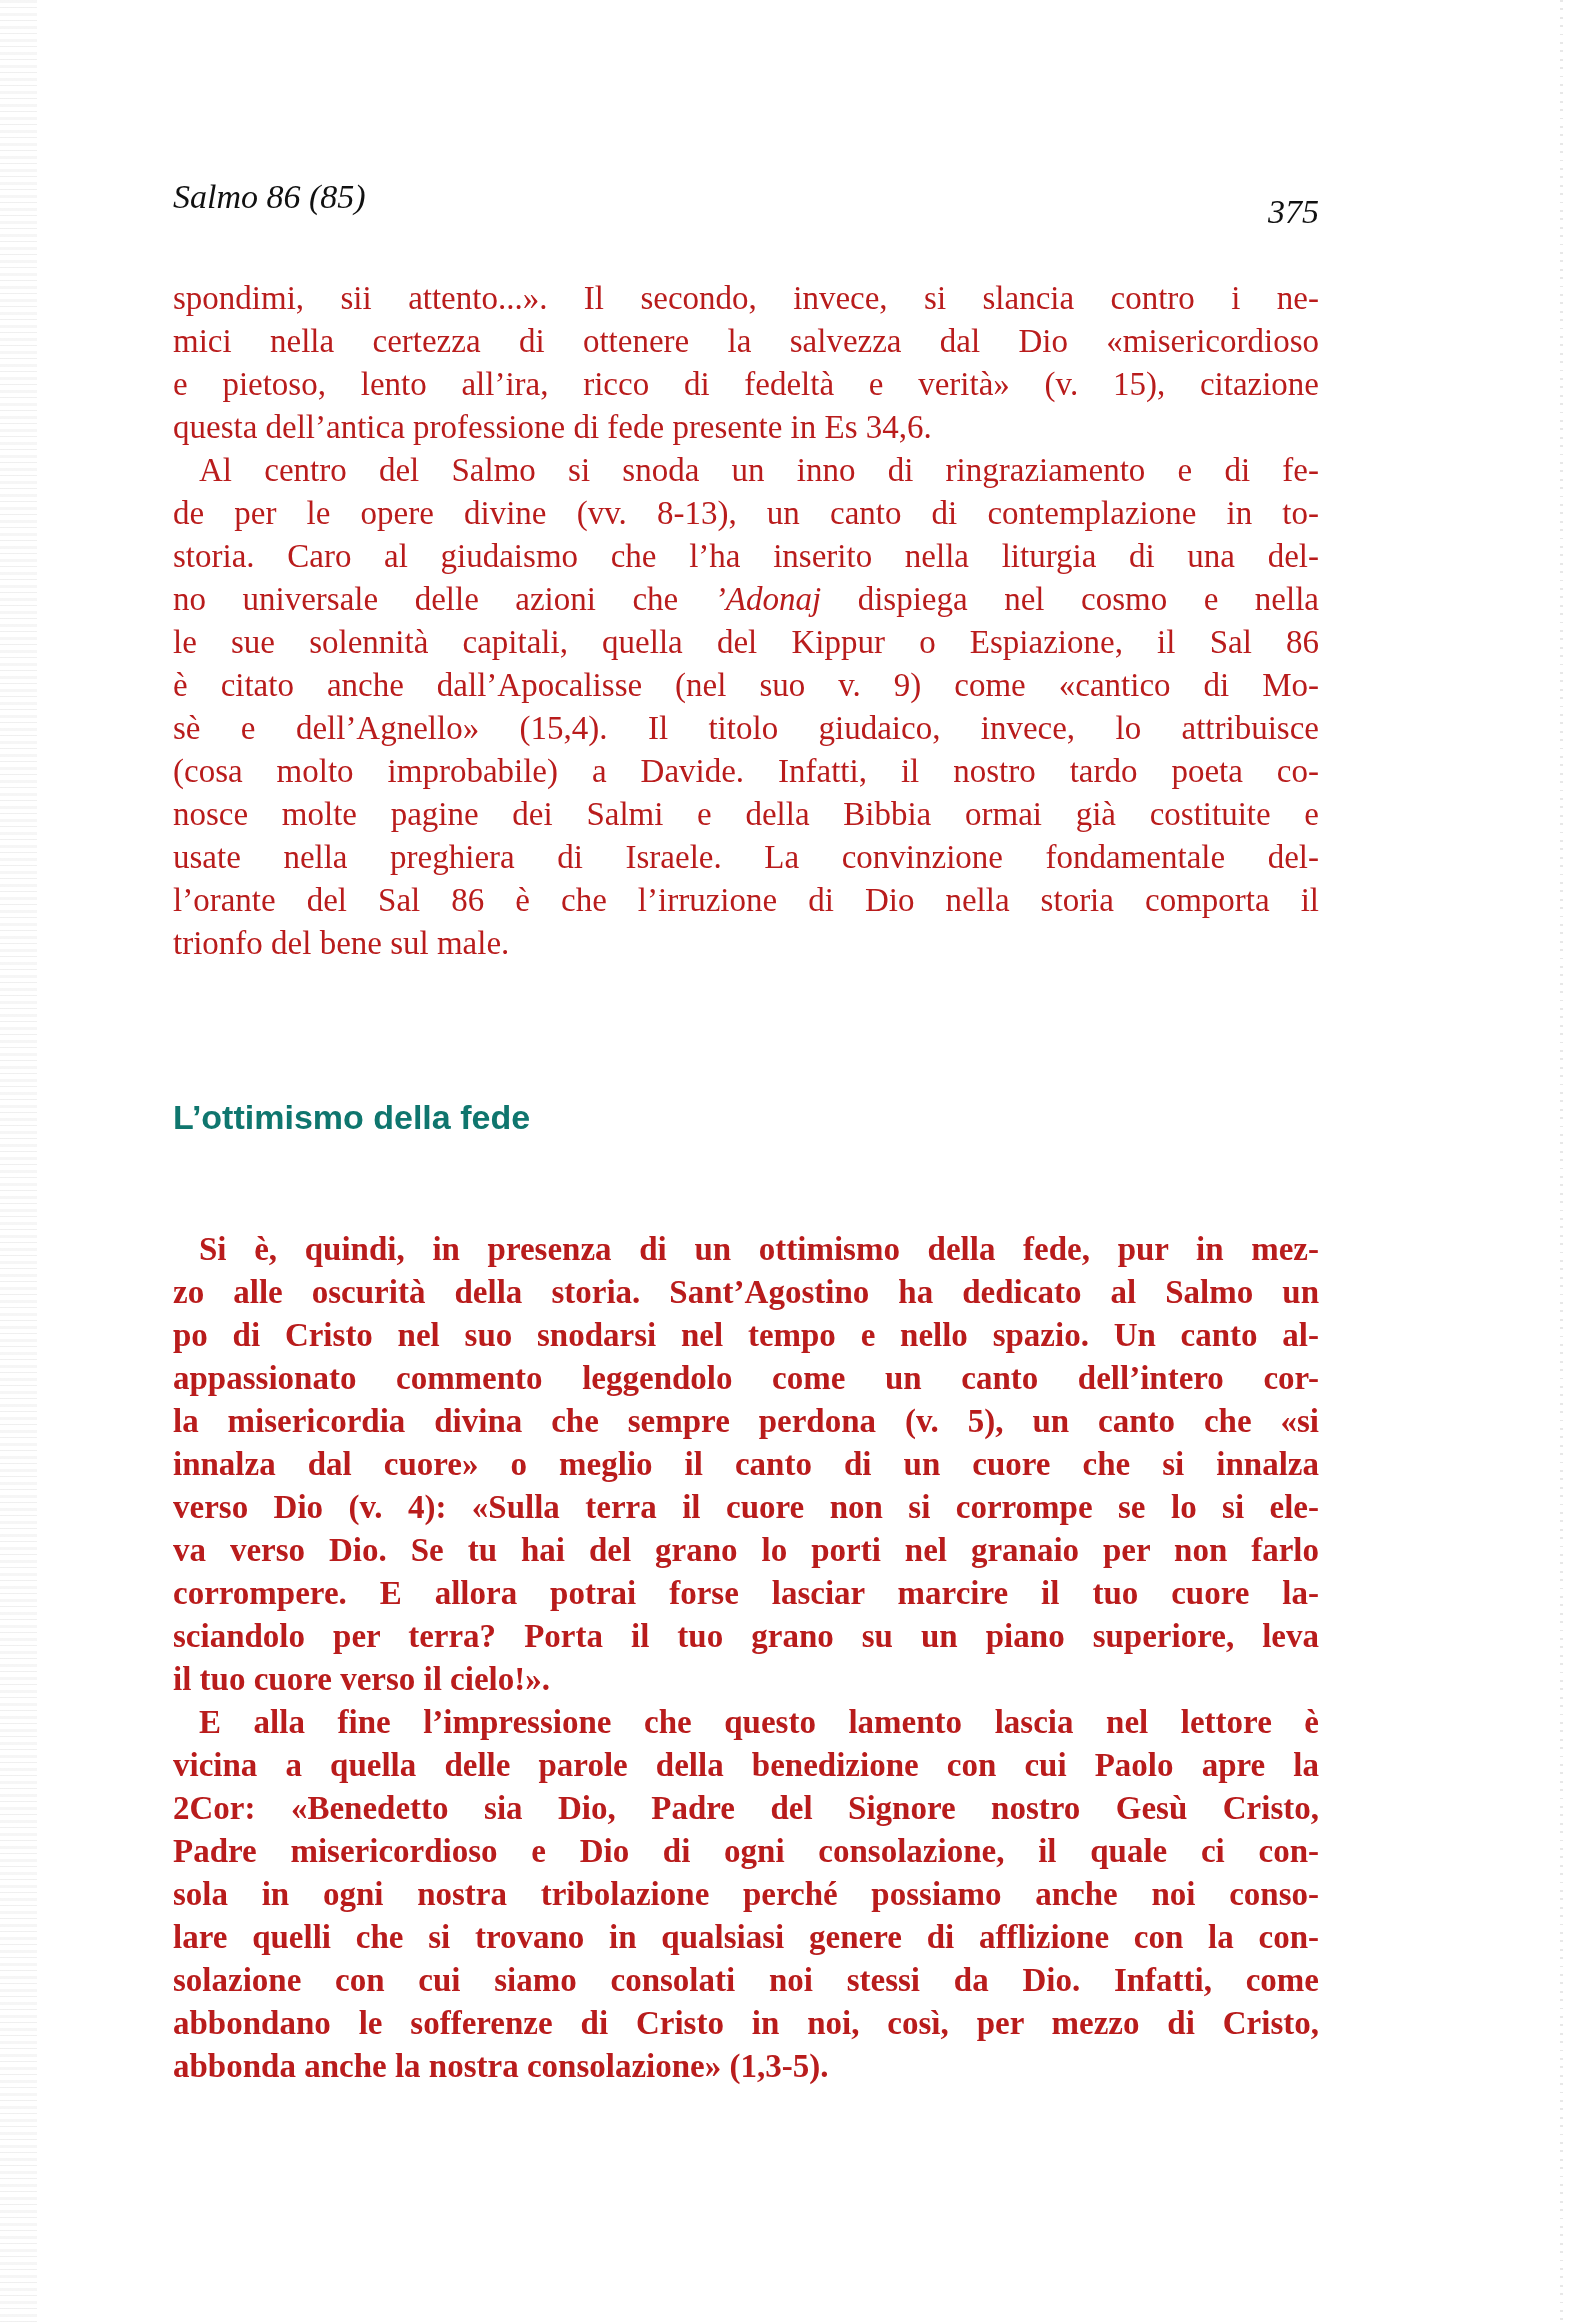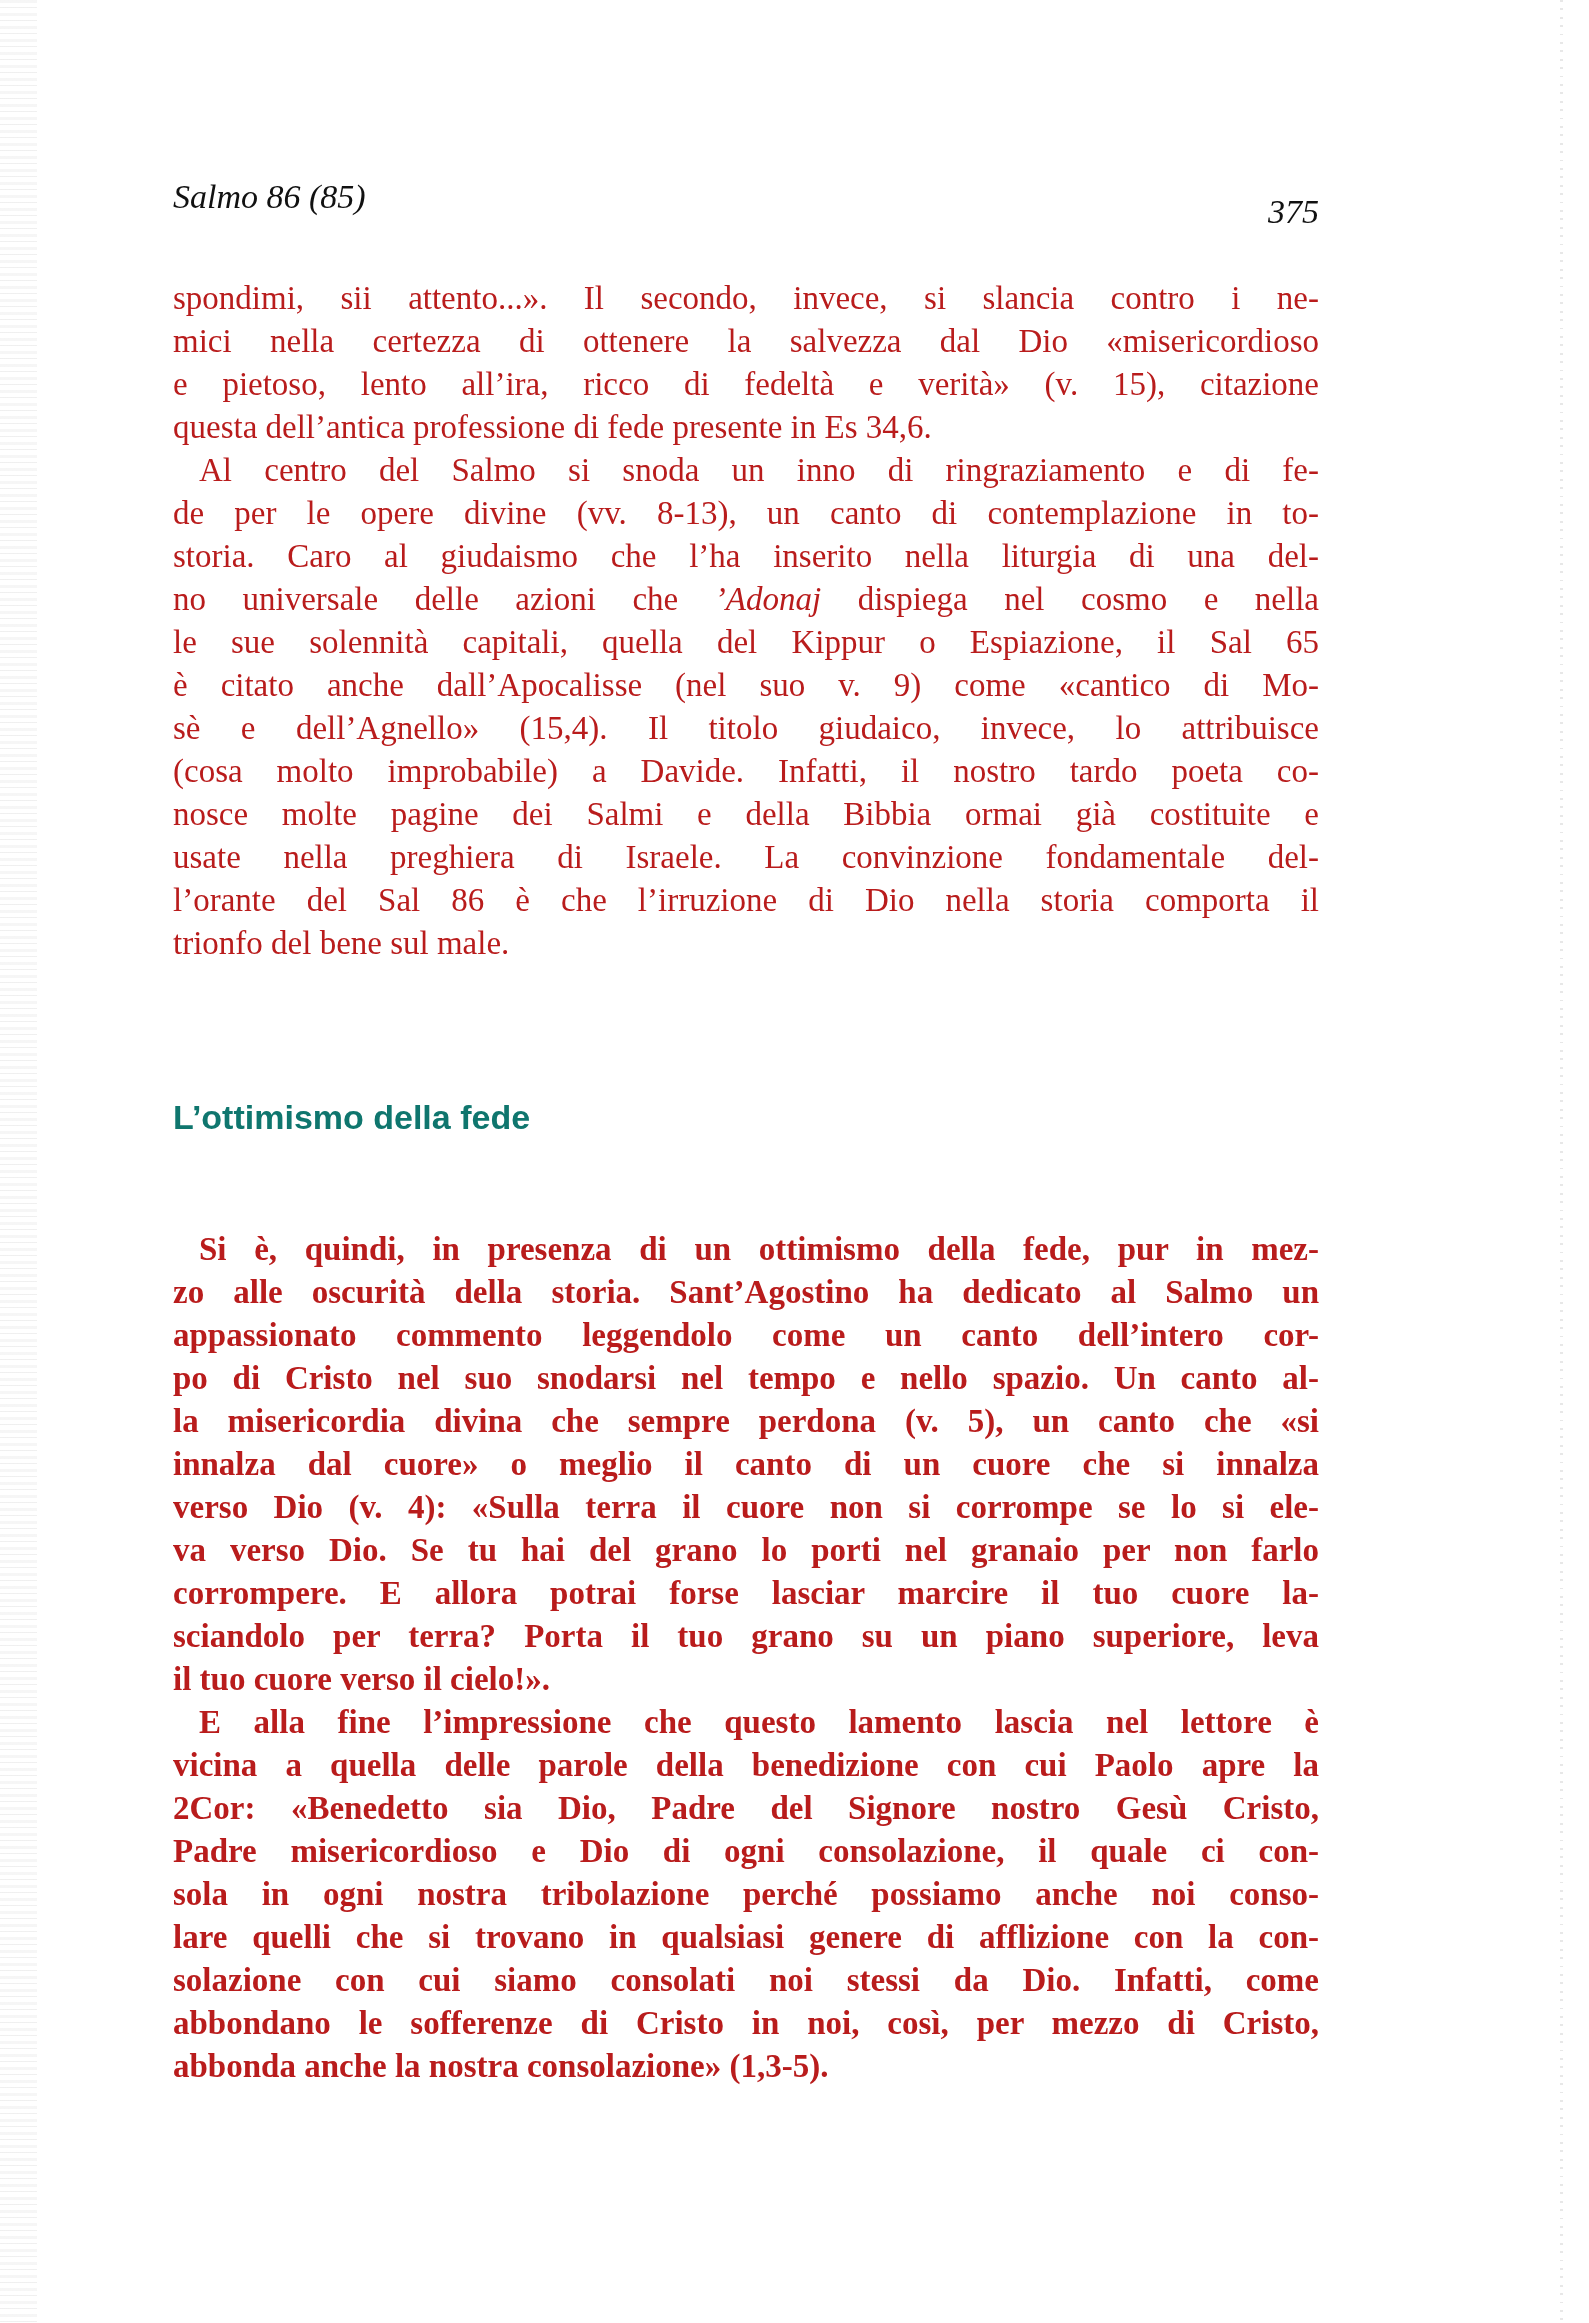--- a/index.html
+++ b/index.html
@@ -51,37 +51,37 @@
 
   <div class="text-block" style="top:277px;">
     <span class="line">spondimi, sii attento...». Il secondo, invece, si slancia contro i ne-</span>
     <span class="line">mici nella certezza di ottenere la salvezza dal Dio «misericordioso</span>
     <span class="line">e pietoso, lento all’ira, ricco di fedeltà e verità» (v. 15), citazione</span>
     <span class="line last">questa dell’antica professione di fede presente in Es 34,6.</span>
     <span class="line indent">Al centro del Salmo si snoda un inno di ringraziamento e di fe-</span>
     <span class="line">de per le opere divine (vv. 8-13), un canto di contemplazione in to-</span>
     <span class="line">storia. Caro al giudaismo che l’ha inserito nella liturgia di una del-</span>
     <span class="line"><span>no universale delle azioni che </span><em class="it">’Adonaj</em><span> dispiega nel cosmo e nella</span></span>
-    <span class="line">le sue solennità capitali, quella del Kippur o Espiazione, il Sal 65</span>
+    <span class="line">le sue solennità capitali, quella del Kippur o Espiazione, il Sal 86</span>
     <span class="line">è citato anche dall’Apocalisse (nel suo v. 9) come «cantico di Mo-</span>
     <span class="line">sè e dell’Agnello» (15,4). Il titolo giudaico, invece, lo attribuisce</span>
     <span class="line">(cosa molto improbabile) a Davide. Infatti, il nostro tardo poeta co-</span>
     <span class="line">nosce molte pagine dei Salmi e della Bibbia ormai già costituite e</span>
     <span class="line">usate nella preghiera di Israele. La convinzione fondamentale del-</span>
     <span class="line">l’orante del Sal 86 è che l’irruzione di Dio nella storia comporta il</span>
     <span class="line last">trionfo del bene sul male.</span>
   </div>
 
   <div class="heading">L’ottimismo della fede</div>
 
   <div class="text-block" style="top:1228px;font-weight:bold;">
     <span class="line indent">Si è, quindi, in presenza di un ottimismo della fede, pur in mez-</span>
     <span class="line">zo alle oscurità della storia. Sant’Agostino ha dedicato al Salmo un</span>
+    <span class="line">po di Cristo nel suo snodarsi nel tempo e nello spazio. Un canto al-</span>
     <span class="line">appassionato commento leggendolo come un canto dell’intero cor-</span>
-    <span class="line">po di Cristo nel suo snodarsi nel tempo e nello spazio. Un canto al-</span>
     <span class="line">la misericordia divina che sempre perdona (v. 5), un canto che «si</span>
     <span class="line">innalza dal cuore» o meglio il canto di un cuore che si innalza</span>
     <span class="line">verso Dio (v. 4): «Sulla terra il cuore non si corrompe se lo si ele-</span>
     <span class="line">va verso Dio. Se tu hai del grano lo porti nel granaio per non farlo</span>
     <span class="line">corrompere. E allora potrai forse lasciar marcire il tuo cuore la-</span>
     <span class="line">sciandolo per terra? Porta il tuo grano su un piano superiore, leva</span>
     <span class="line last">il tuo cuore verso il cielo!».</span>
     <span class="line indent">E alla fine l’impressione che questo lamento lascia nel lettore è</span>
     <span class="line">vicina a quella delle parole della benedizione con cui Paolo apre la</span>
     <span class="line">2Cor: «Benedetto sia Dio, Padre del Signore nostro Gesù Cristo,</span>

